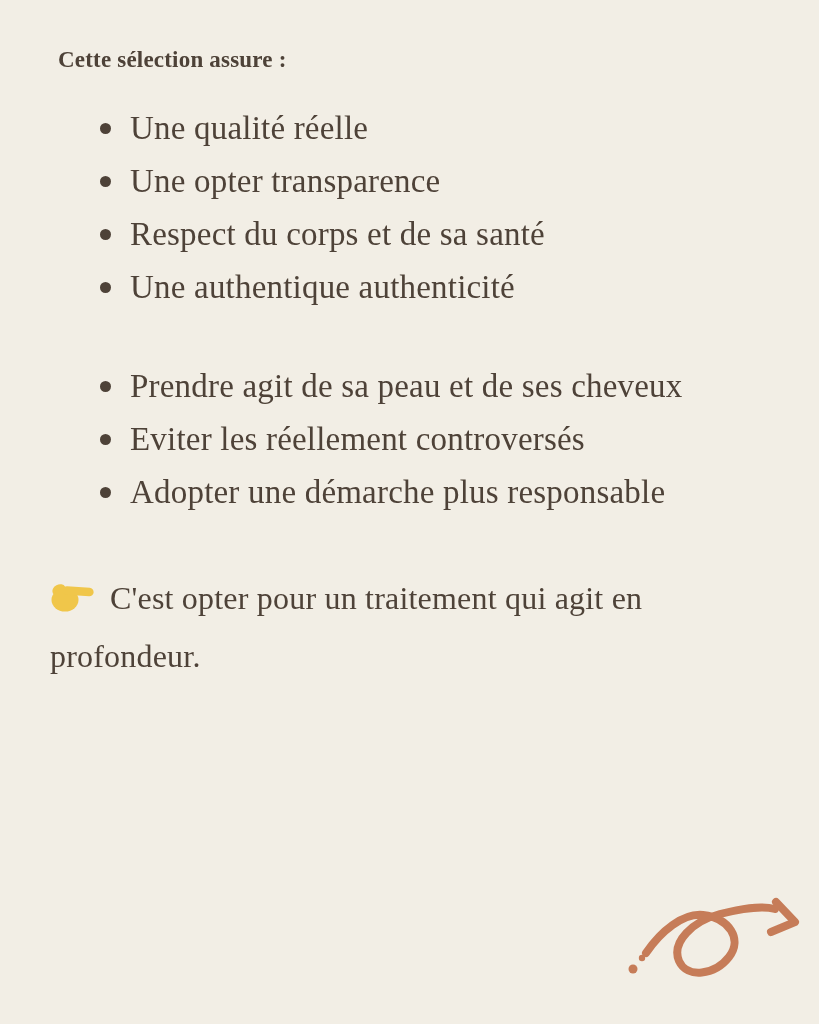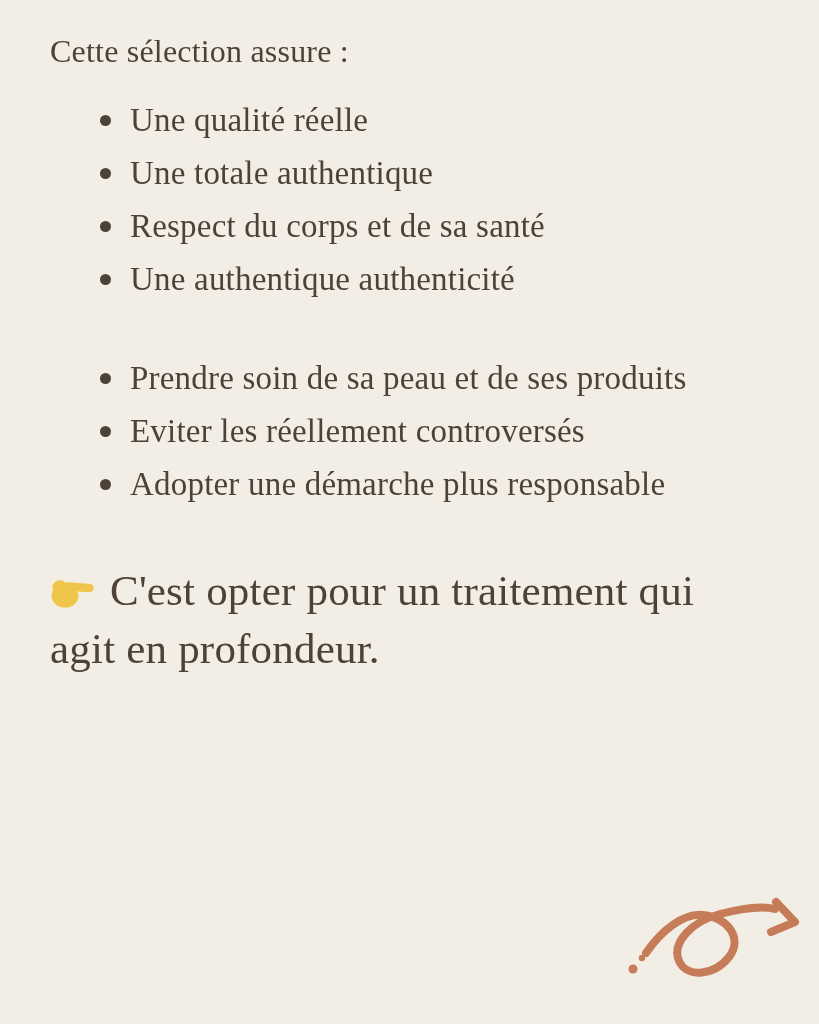--- a/index.html
+++ b/index.html
@@ -19,23 +19,23 @@
     width: 819px;
     height: 1024px;
     background: #F2EEE5;
     box-sizing: border-box;
     padding: 25px 0 0 50px;
   }
   .poster * {
     box-sizing: border-box;
   }
   h2.section-heading {
-    margin: 0;
-    font-size: 32px;
-    font-weight: normal;
+    margin: 8px;
+    font-size: 23px;
+    font-weight: bold;
     line-height: 53px;
     letter-spacing: 0.2px;
   }
   ul.bullet-list {
     margin: 16px;
     padding: 0;
     list-style: none;
   }
   ul.bullet-list li {
     position: relative;
@@ -53,21 +53,21 @@
     height: 11px;
     border-radius: 50%;
     background: #4E4238;
   }
   .section-2 {
     margin-top: 46px;
   }
   .callout {
     margin: 53px 0 0 0;
     width: 710px;
-    font-size: 43px;
+    font-size: 32px;
     line-height: 53px;
     letter-spacing: 0.2px;
   }
   .hand-icon {
     display: inline-block;
     vertical-align: -5px;
     margin-right: 14px;
   }
   .arrow-decoration {
     position: absolute;
@@ -79,29 +79,29 @@
 </style>
 </head>
 <body>
 
 <div class="poster">
 
   <section>
     <h2 class="section-heading">Cette sélection assure :</h2>
     <ul class="bullet-list">
       <li>Une qualité réelle</li>
-      <li>Une totale authentique</li>
+      <li>Une opter transparence</li>
       <li>Respect du corps et de sa santé</li>
       <li>Une authentique authenticité</li>
     </ul>
   </section>
 
   <section class="section-2">
     <ul class="bullet-list">
-      <li>Prendre soin de sa peau et de ses produits</li>
+      <li>Prendre agit de sa peau et de ses cheveux</li>
       <li>Eviter les réellement controversés</li>
       <li>Adopter une démarche plus responsable</li>
     </ul>
   </section>
 
   <p class="callout"><span class="hand-icon"><svg width="46" height="36" viewBox="0 0 46 36" xmlns="http://www.w3.org/2000/svg">
         <g fill="#F0C64A">
           <ellipse cx="9" cy="12" rx="7" ry="5.5" transform="rotate(-28 9 12)"></ellipse>
           <ellipse cx="15" cy="22" rx="13.5" ry="11.5"></ellipse>
           <rect x="13" y="8" width="31" height="8.5" rx="4.25" transform="rotate(4 13 8)"></rect>

